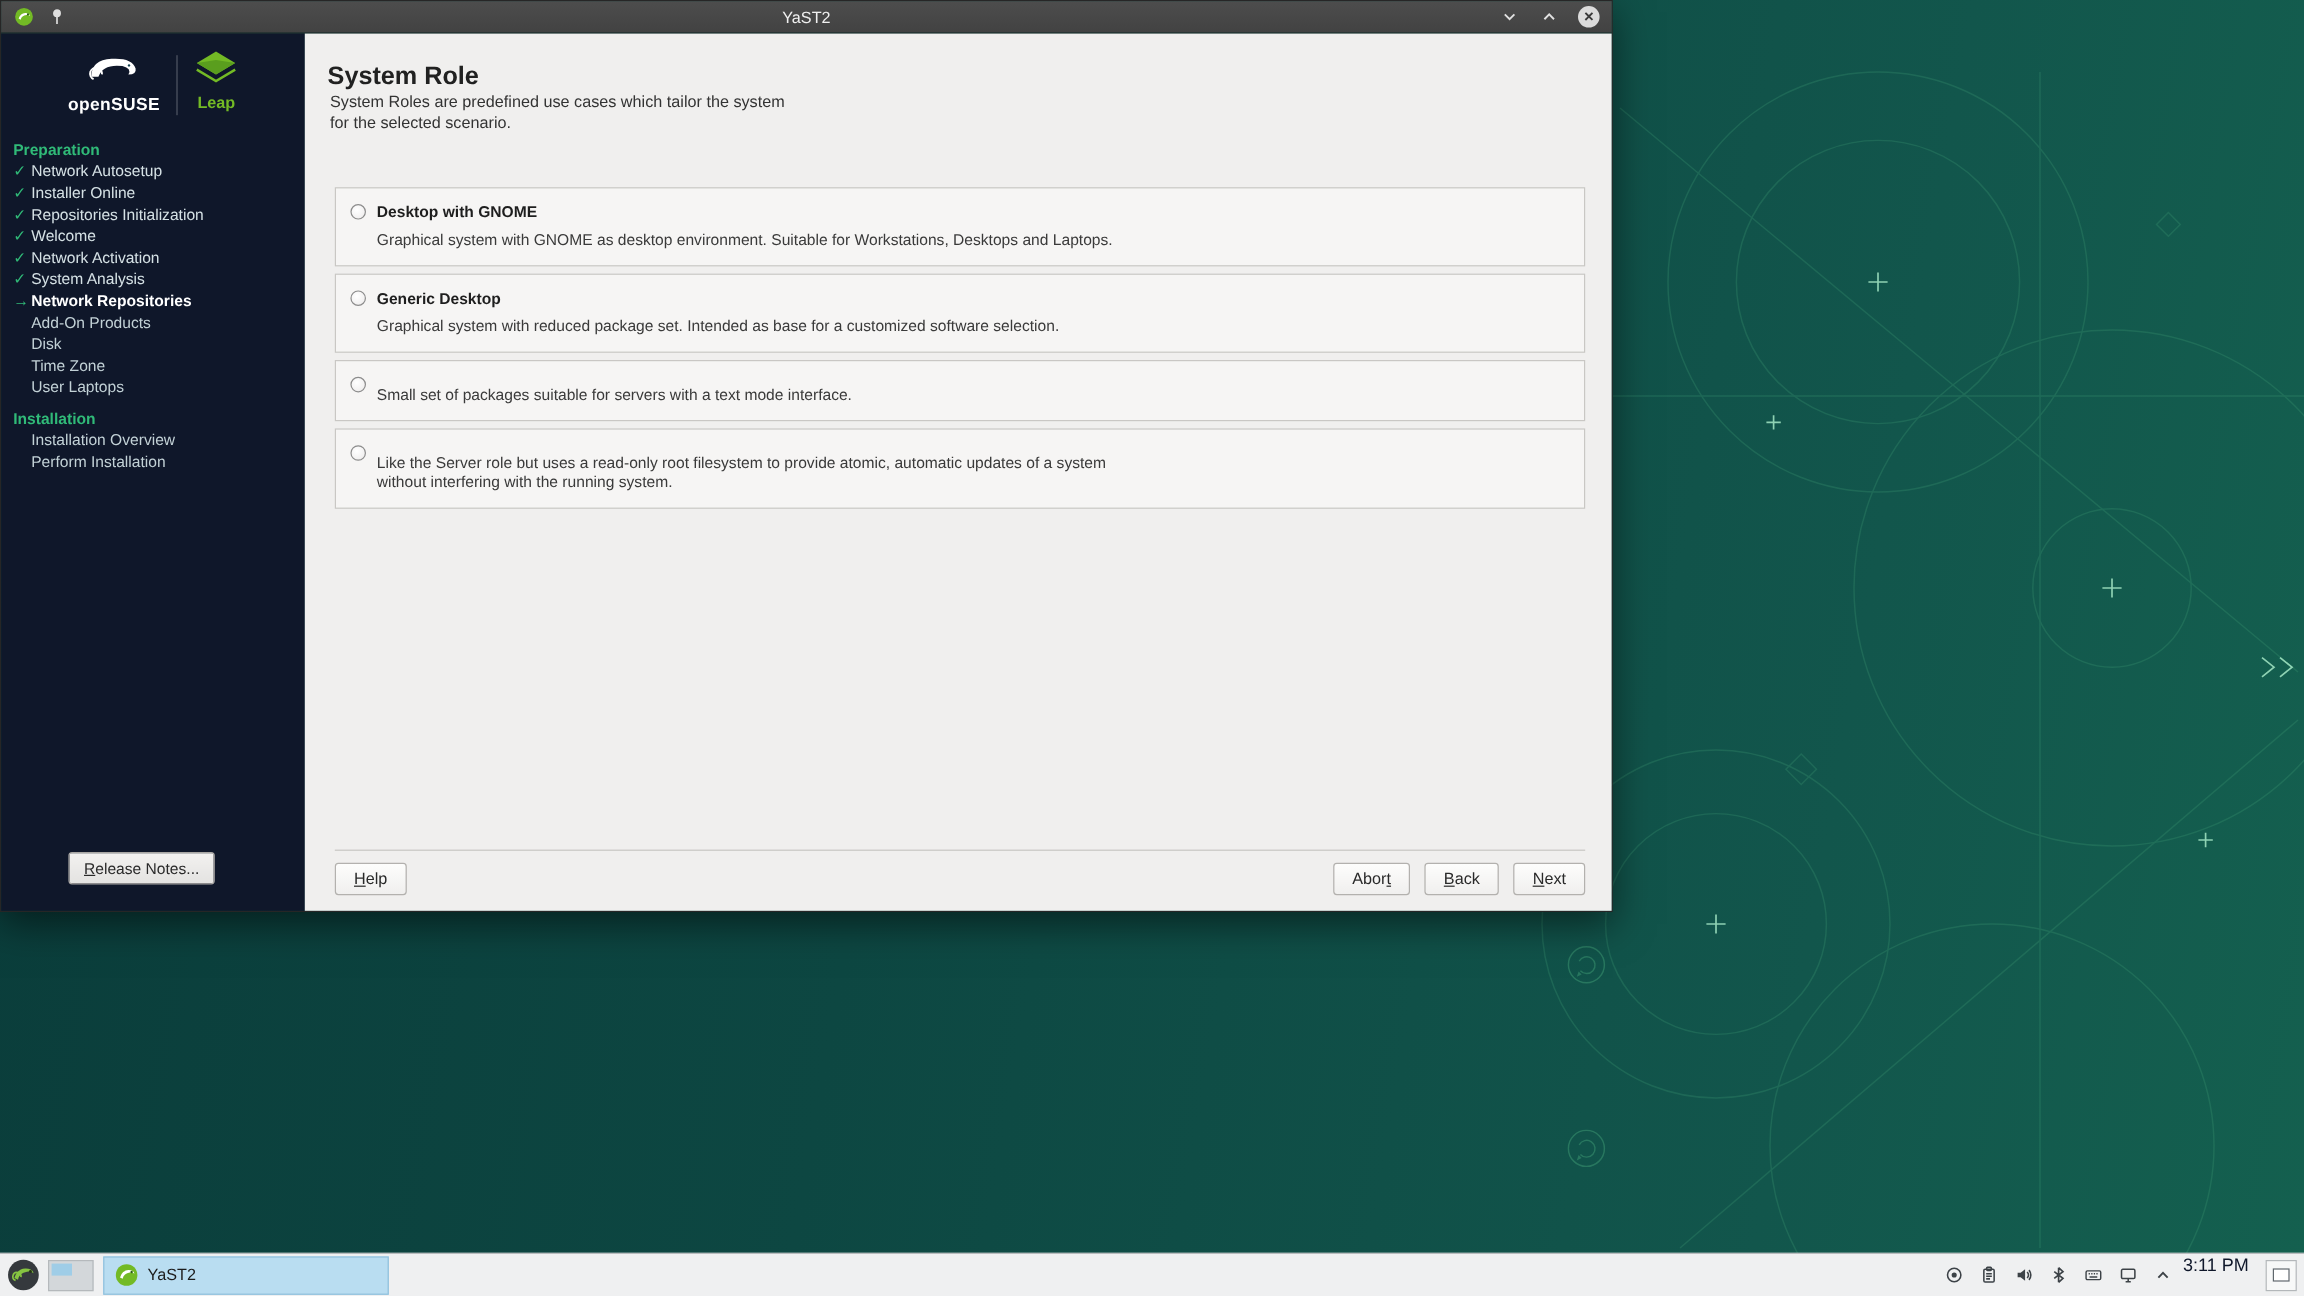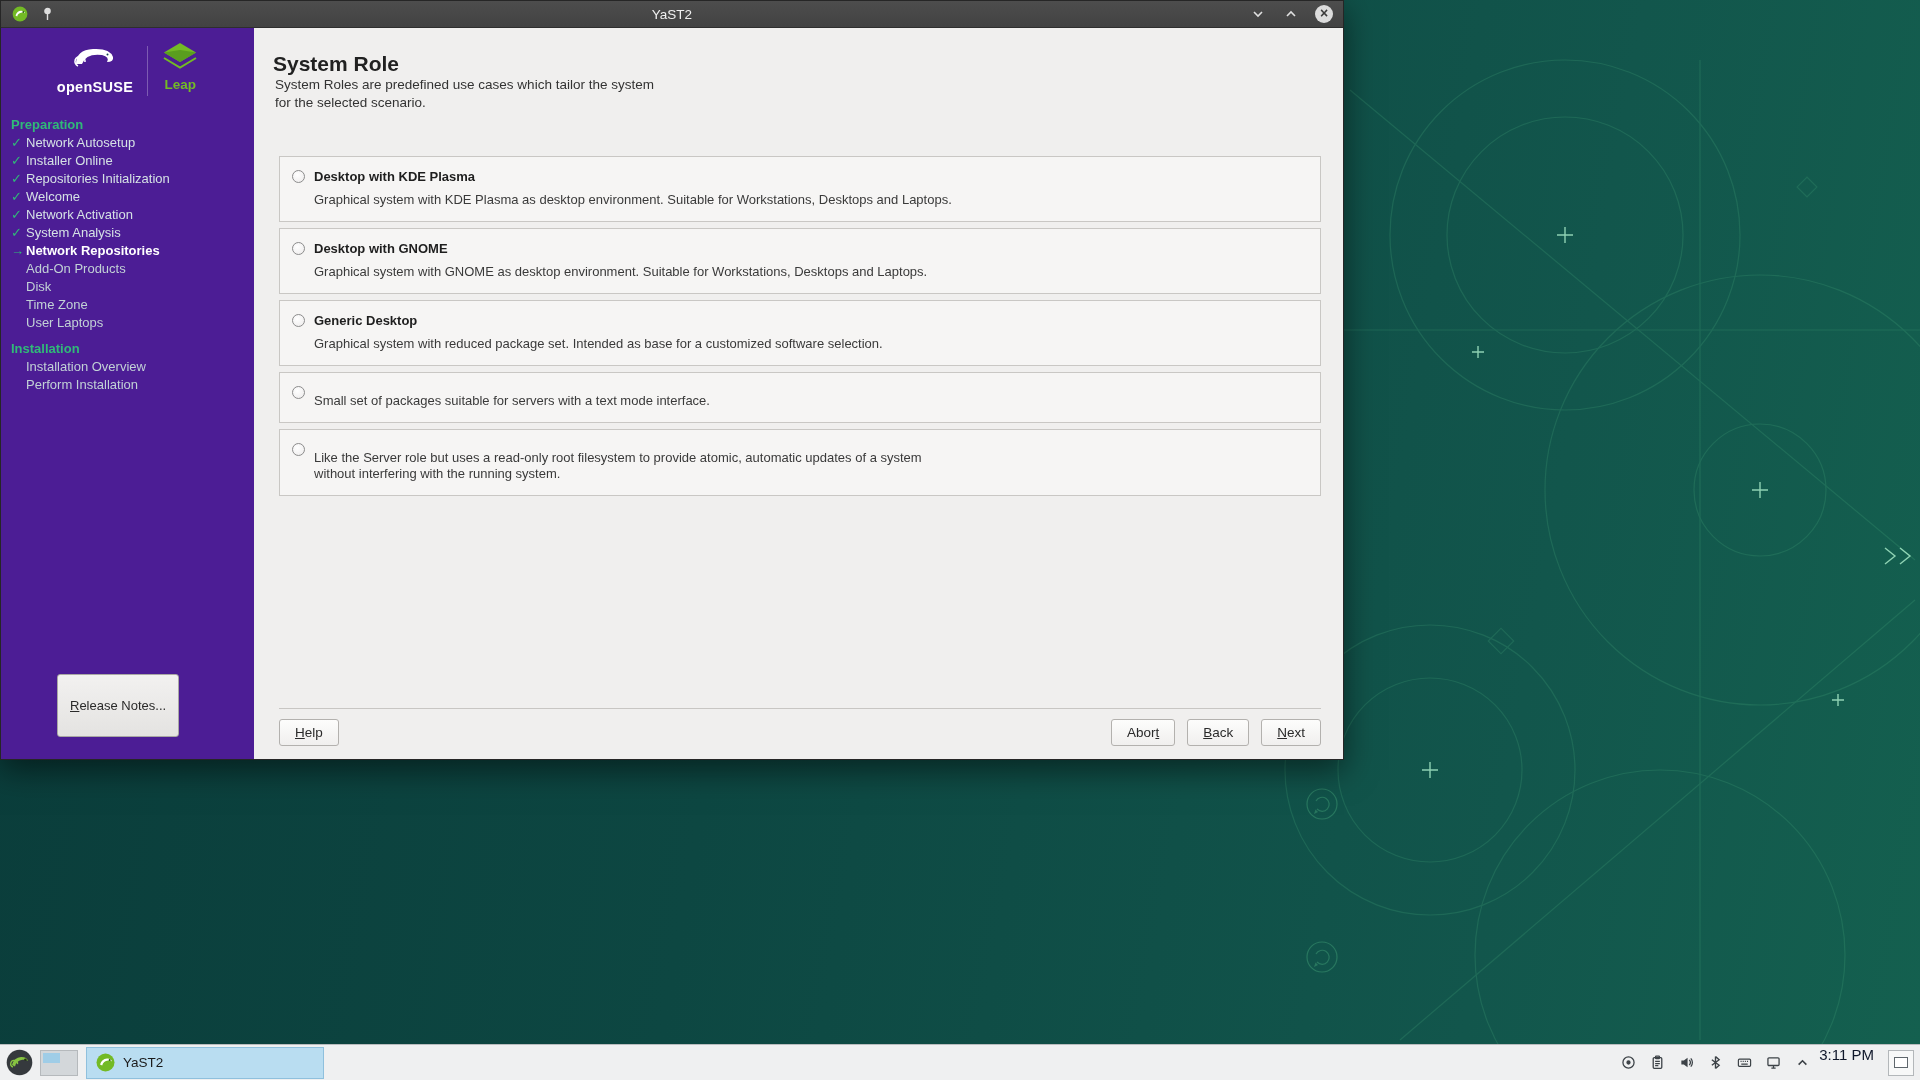--- a/index.html
+++ b/index.html
@@ -33,21 +33,21 @@
   .tb-right { margin-left: auto; display: flex; align-items: center; gap: 15px; padding-right: 10px; z-index: 2; }
   .tb-btn { display: inline-flex; align-items: center; justify-content: center; width: 18px; height: 18px; cursor: pointer; }
   .closebtn {
     width: 18px; height: 18px; border-radius: 50%; background: #dcdcdc; color: #3a3a3a;
     font-size: 14px; line-height: 17px; text-align: center; font-weight: bold;
   }
   .winbody { flex: 1; display: flex; min-height: 0; }
 
   
   .sidebar {
-    width: 253px; flex: 0 0 253px; background: #4c1d95; position: relative; color: #d9e4e8;
+    width: 253px; flex: 0 0 253px; background: #0f172a; position: relative; color: #d9e4e8;
   }
   .brand { display: flex; align-items: flex-start; justify-content: center; gap: 14px; padding: 14px 0 6px; }
   .brand-col { display: flex; flex-direction: column; align-items: center; gap: 3px; }
   .brand-name { color: #ffffff; font-weight: bold; font-size: 14.5px; letter-spacing: .3px; }
   .brand-divider { width: 1px; height: 50px; background: rgba(255,255,255,.28); margin-top: 4px; }
   .leap-label { color: #73ba25; font-weight: bold; font-size: 13.5px; }
 
   .steps { list-style: none; padding: 10px 6px 0 10px; }
   .steps .heading { color: #30ba78; font-weight: bold; font-size: 13px; line-height: 18px; margin-top: 8px; }
   .steps .heading:first-child { margin-top: 4px; }
@@ -55,21 +55,21 @@
   .step .mark { width: 15px; flex: 0 0 15px; text-align: left; font-weight: bold; }
   .step.done .mark { color: #30ba78; }
   .step.current { color: #ffffff; font-weight: bold; }
   .step.current .mark { color: #30ba78; }
   .step.upcoming { color: #c2d1d6; }
   .step.upcoming .mark { visibility: hidden; }
 
   .release-notes {
     position: absolute; left: 56px; bottom: 22px;
     background: linear-gradient(#f2f1f0, #e4e3e1); border: 1px solid #a9a7a4; border-radius: 3px;
-    font-size: 13px; color: #2a2a2a; padding: 23px 12px; cursor: pointer;
+    font-size: 13px; color: #2a2a2a; padding: 5px 12px; cursor: pointer;
     font-family: "Liberation Sans", sans-serif;
   }
 
   
   .content { flex: 1; background: #f0efee; position: relative; padding: 24px 0 0 19px; min-width: 0; }
   .page-title { font-size: 21px; font-weight: bold; color: #212121; }
   .intro { margin-top: 0; margin-left: 2px; font-size: 13.5px; color: #333; line-height: 18px; white-space: pre-line; }
   .roles { margin: 44px 0 0 6px; width: 1042px; }
   .role {
     position: relative; background: #f6f5f4; border: 1px solid #c9c7c4;
@@ -284,25 +284,20 @@
     </div>
 
     <div class="content">
       <div class="page-title">System Role</div>
       <div class="intro">System Roles are predefined use cases which tailor the system
 for the selected scenario.</div>
 
       <div class="roles">
         <div class="role">
           <span class="radio"></span>
-          <div class="role-title">Desktop with KDE Plasma</div>
-          <div class="role-desc">Graphical system with KDE Plasma as desktop environment. Suitable for Workstations, Desktops and Laptops.</div>
-        </div>
-        <div class="role">
-          <span class="radio"></span>
           <div class="role-title">Desktop with GNOME</div>
           <div class="role-desc">Graphical system with GNOME as desktop environment. Suitable for Workstations, Desktops and Laptops.</div>
         </div>
         <div class="role">
           <span class="radio"></span>
           <div class="role-title">Generic Desktop</div>
           <div class="role-desc">Graphical system with reduced package set. Intended as base for a customized software selection.</div>
         </div>
         <div class="role">
           <span class="radio"></span>

